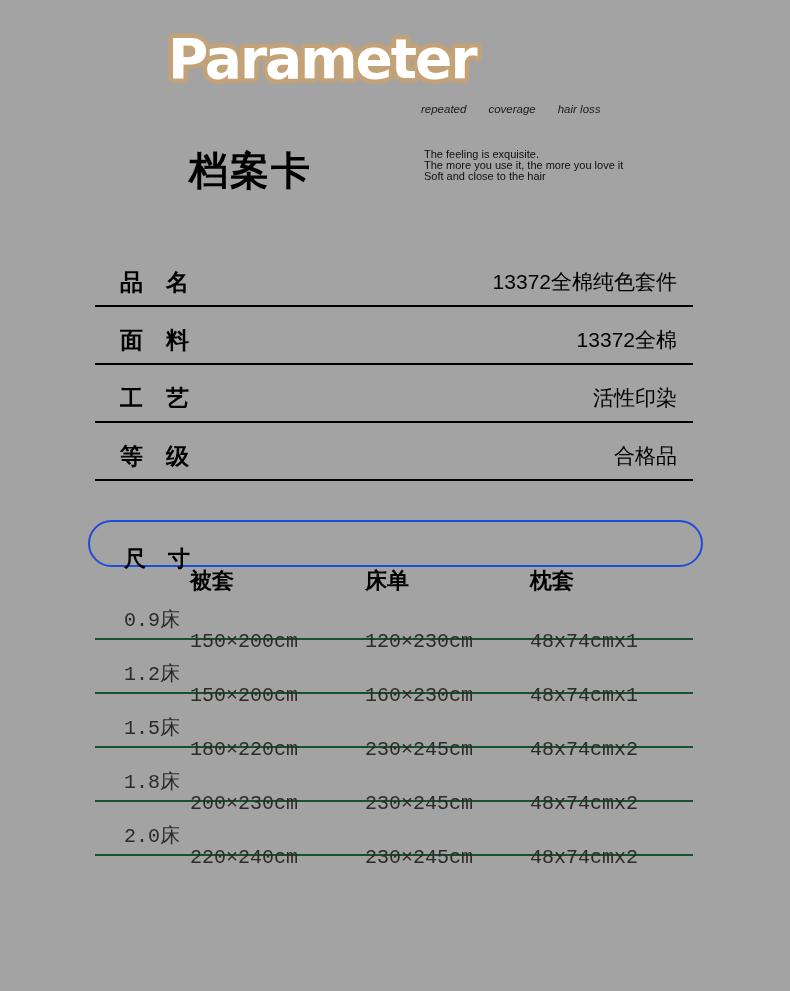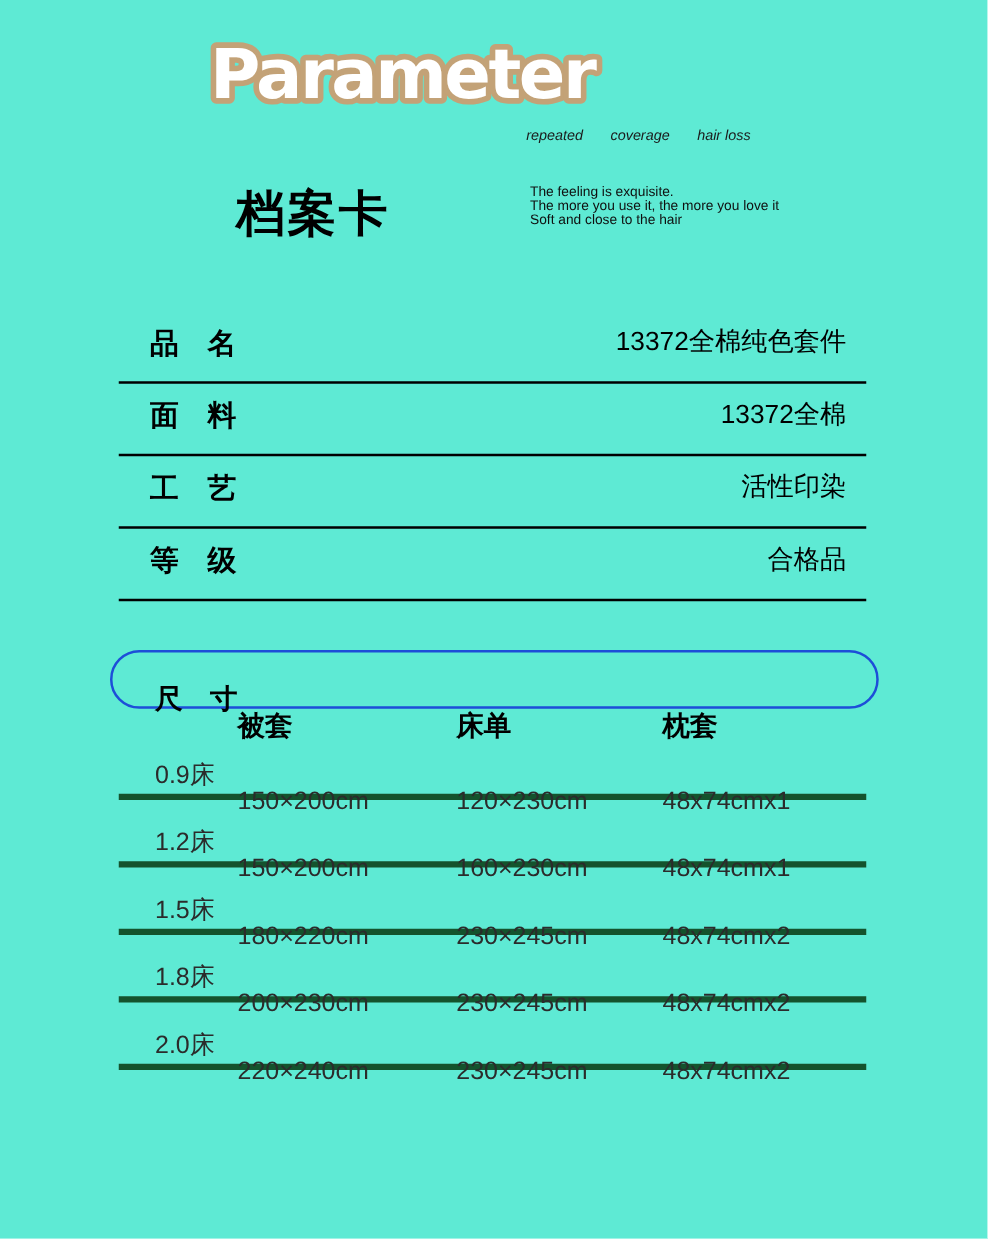--- a/index.html
+++ b/index.html
@@ -1,17 +1,17 @@
 <!DOCTYPE html>
 <html><head>
 <meta charset="utf-8">
 <style>
   html,body { margin:0; padding:0; background:#ffffff; }
   .page {
-    position:relative; width:790px; height:991px; background:#5eead4;
+    position:relative; width:790px; height:991px; background:#a3a3a3;
     font-family:"Liberation Sans","DejaVu Sans",sans-serif; overflow:hidden;
   }
   
   .param-title { position:absolute; left:158px; top:16px; }
   .param-title text {
     font-family:"DejaVu Sans","Liberation Sans",sans-serif;
     font-weight:bold; font-size:55px; letter-spacing:-2px;
     fill:#ffffff; stroke-width:9px; stroke-linejoin:round; paint-order:stroke fill;
   }
   
@@ -19,34 +19,34 @@
     font-size:11.5px; color:#1a1a1a;font-style:italic; }
   
   .heading { position:absolute; left:189px; top:144px; margin:0;
     font-size:39px; font-weight:700; letter-spacing:2px; color:#000; }
   
   .desc { position:absolute; left:424px; top:149px; font-size:11px;
     line-height:11.2px; color:#0f0f0f; }
   
   .spec { position:absolute; left:95px; top:249px; width:598px; }
   .spec-row { height:58px; box-sizing:border-box; border-bottom:2px solid #000;
-    display:flex; justify-content:space-between; align-items:flex-start;
+    display:flex; justify-content:space-between; align-items:center;
     padding:10px 16px 0 25px; }
   .spec-label { font-size:23px; font-weight:700; color:#000; }
   .spec-value { font-size:21px; font-weight:500; color:#000; }
   
   .size-header { position:absolute; left:88px; top:520px; width:615px; height:47px;
     box-sizing:border-box; border:2px solid #1d4ed8; border-radius:24px;
     display:grid; grid-template-columns:95px 175px 165px 163px; align-items:center;
     padding-left:5px; font-size:22px; font-weight:700; color:#000; }
   
   .sizes { position:absolute; left:95px; top:586px; width:598px;
     font-size:20px; color:#2b2b2b; }
-  .size-row { height:54px; box-sizing:border-box; border-bottom:5px solid #14532d;
-    display:grid; grid-template-columns:95px 175px 165px 163px; align-items:center; }
+  .size-row { height:54px; box-sizing:border-box; border-bottom:2px solid #14532d;
+    display:grid; grid-template-columns:95px 175px 165px 163px; align-items:center;font-family:Liberation Mono, monospace; }
   .c0 { padding-left:29px; text-align:left; }
   .cc { text-align:left;margin-top:44px; }
 </style>
 </head>
 <body>
 
 <div class="page">
 
   <svg class="param-title" width="340" height="82" viewBox="0 0 340 82">
     <text x="10" y="62" stroke="#c3a277">Parameter</text>

